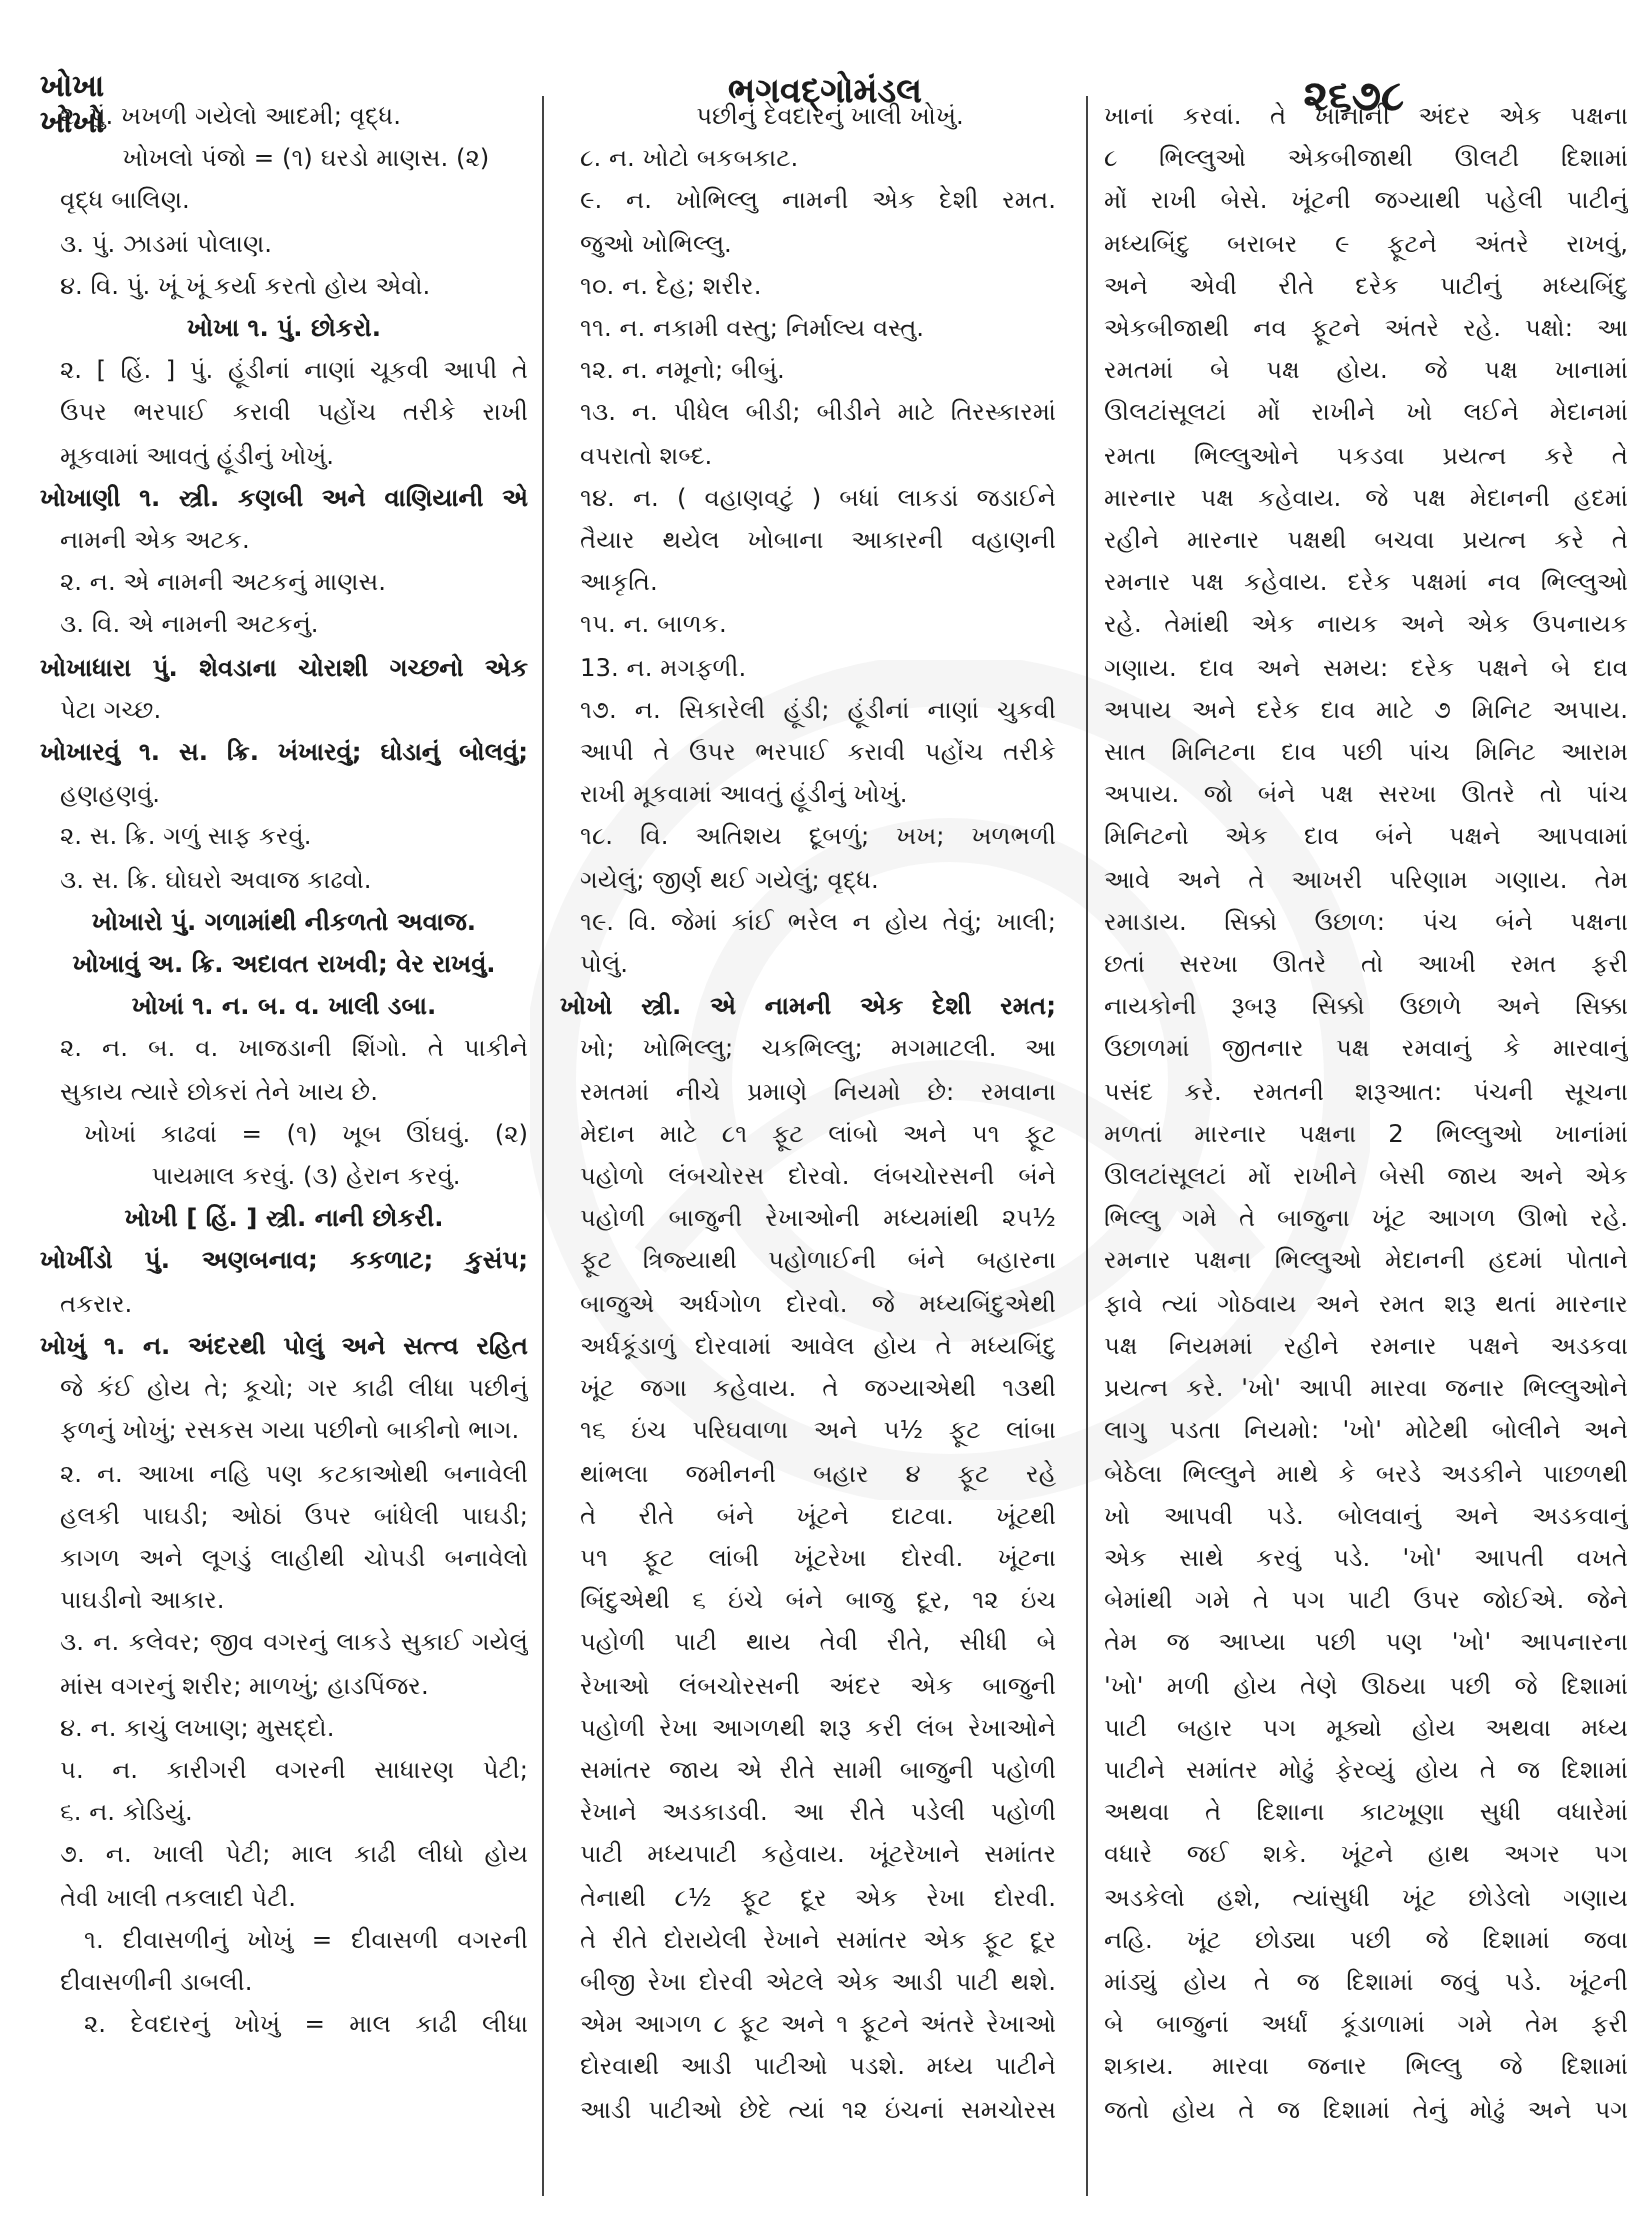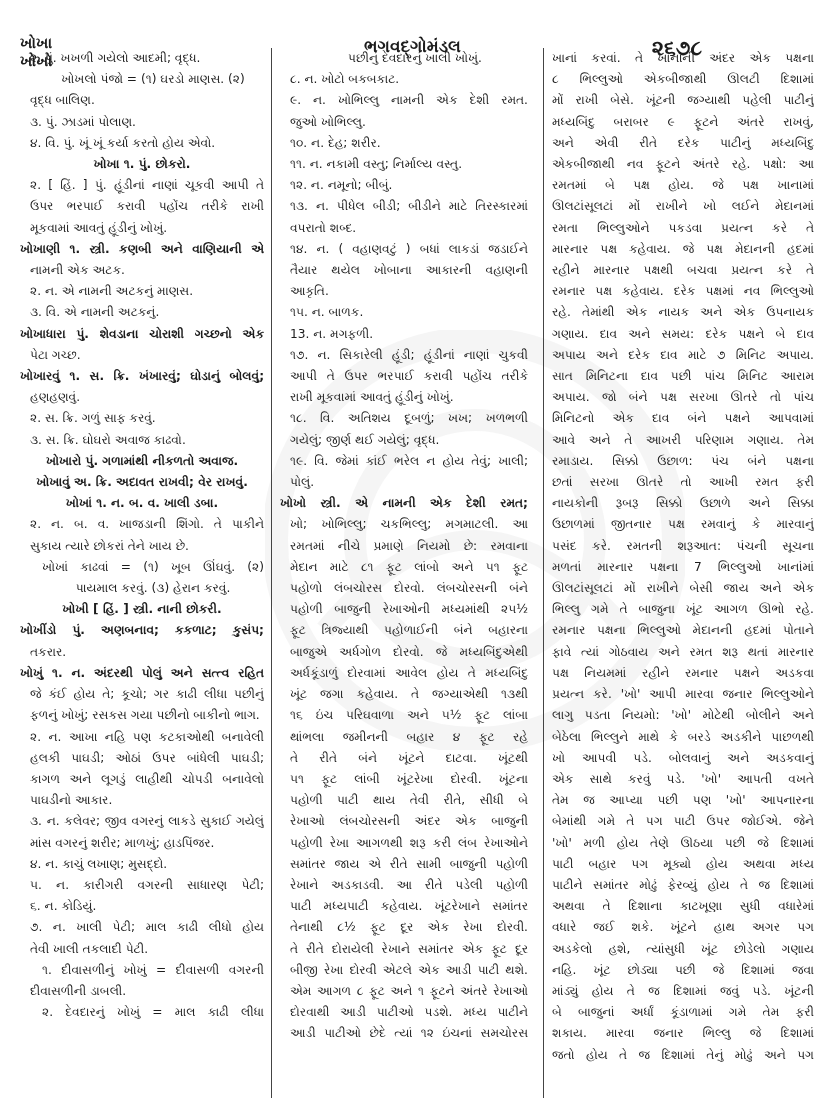--- a/index.html
+++ b/index.html
@@ -119,20 +119,21 @@
     <span class="line ind1 just">પહોળો લંબચોરસ દોરવો. લંબચોરસની બંને</span>
     <span class="line ind1 just">પહોળી બાજુની રેખાઓની મધ્યમાંથી ૨૫½</span>
     <span class="line ind1 just">ફૂટ ત્રિજ્યાથી પહોળાઈની બંને બહારના</span>
     <span class="line ind1 just">બાજુએ અર્ધગોળ દોરવો. જે મધ્યબિંદુએથી</span>
     <span class="line ind1 just">અર્ધકૂંડાળું દોરવામાં આવેલ હોય તે મધ્યબિંદુ</span>
     <span class="line ind1 just">ખૂંટ જગા કહેવાય. તે જગ્યાએથી ૧૩થી</span>
     <span class="line ind1 just">૧૬ ઇંચ પરિઘવાળા અને ૫½ ફૂટ લાંબા</span>
     <span class="line ind1 just">થાંભલા જમીનની બહાર ૪ ફૂટ રહે</span>
     <span class="line ind1 just">તે રીતે બંને ખૂંટને દાટવા. ખૂંટથી</span>
     <span class="line ind1 just">૫૧ ફૂટ લાંબી ખૂંટરેખા દોરવી. ખૂંટના</span>
+    <span class="line ind1 just">બિંદુએથી ૬ ઇંચે બંને બાજુ દૂર, ૧૨ ઇંચ</span>
     <span class="line ind1 just">પહોળી પાટી થાય તેવી રીતે, સીધી બે</span>
     <span class="line ind1 just">રેખાઓ લંબચોરસની અંદર એક બાજુની</span>
     <span class="line ind1 just">પહોળી રેખા આગળથી શરૂ કરી લંબ રેખાઓને</span>
     <span class="line ind1 just">સમાંતર જાય એ રીતે સામી બાજુની પહોળી</span>
     <span class="line ind1 just">રેખાને અડકાડવી. આ રીતે પડેલી પહોળી</span>
     <span class="line ind1 just">પાટી મધ્યપાટી કહેવાય. ખૂંટરેખાને સમાંતર</span>
     <span class="line ind1 just">તેનાથી ૮½ ફૂટ દૂર એક રેખા દોરવી.</span>
     <span class="line ind1 just">તે રીતે દોરાયેલી રેખાને સમાંતર એક ફૂટ દૂર</span>
     <span class="line ind1 just">બીજી રેખા દોરવી એટલે એક આડી પાટી થશે.</span>
     <span class="line ind1 just">એમ આગળ ૮ ફૂટ અને ૧ ફૂટને અંતરે રેખાઓ</span>
@@ -157,33 +158,33 @@
     <span class="line just">અપાય અને દરેક દાવ માટે ૭ મિનિટ અપાય.</span>
     <span class="line just">સાત મિનિટના દાવ પછી પાંચ મિનિટ આરામ</span>
     <span class="line just">અપાય. જો બંને પક્ષ સરખા ઊતરે તો પાંચ</span>
     <span class="line just">મિનિટનો એક દાવ બંને પક્ષને આપવામાં</span>
     <span class="line just">આવે અને તે આખરી પરિણામ ગણાય. તેમ</span>
     <span class="line just">રમાડાય. સિક્કો ઉછાળ: પંચ બંને પક્ષના</span>
     <span class="line just">છતાં સરખા ઊતરે તો આખી રમત ફરી</span>
     <span class="line just">નાયકોની રૂબરૂ સિક્કો ઉછાળે અને સિક્કા</span>
     <span class="line just">ઉછાળમાં જીતનાર પક્ષ રમવાનું કે મારવાનું</span>
     <span class="line just">પસંદ કરે. રમતની શરૂઆત: પંચની સૂચના</span>
-    <span class="line just">મળતાં મારનાર પક્ષના 7 ભિલ્લુઓ ખાનાંમાં</span>
+    <span class="line just">મળતાં મારનાર પક્ષના 2 ભિલ્લુઓ ખાનાંમાં</span>
     <span class="line just">ઊલટાંસૂલટાં મોં રાખીને બેસી જાય અને એક</span>
     <span class="line just">ભિલ્લુ ગમે તે બાજુના ખૂંટ આગળ ઊભો રહે.</span>
     <span class="line just">રમનાર પક્ષના ભિલ્લુઓ મેદાનની હદમાં પોતાને</span>
     <span class="line just">ફાવે ત્યાં ગોઠવાય અને રમત શરૂ થતાં મારનાર</span>
     <span class="line just">પક્ષ નિયમમાં રહીને રમનાર પક્ષને અડકવા</span>
     <span class="line just">પ્રયત્ન કરે. 'ખો' આપી મારવા જનાર ભિલ્લુઓને</span>
     <span class="line just">લાગુ પડતા નિયમો: 'ખો' મોટેથી બોલીને અને</span>
     <span class="line just">બેઠેલા ભિલ્લુને માથે કે બરડે અડકીને પાછળથી</span>
     <span class="line just">ખો આપવી પડે. બોલવાનું અને અડકવાનું</span>
     <span class="line just">એક સાથે કરવું પડે. 'ખો' આપતી વખતે</span>
+    <span class="line just">બેમાંથી ગમે તે પગ પાટી ઉપર જોઈએ. જેને</span>
     <span class="line just">તેમ જ આપ્યા પછી પણ 'ખો' આપનારના</span>
-    <span class="line just">બેમાંથી ગમે તે પગ પાટી ઉપર જોઈએ. જેને</span>
     <span class="line just">'ખો' મળી હોય તેણે ઊઠયા પછી જે દિશામાં</span>
     <span class="line just">પાટી બહાર પગ મૂક્યો હોય અથવા મધ્ય</span>
     <span class="line just">પાટીને સમાંતર મોઢું ફેરવ્યું હોય તે જ દિશામાં</span>
     <span class="line just">અથવા તે દિશાના કાટખૂણા સુધી વધારેમાં</span>
     <span class="line just">વધારે જઈ શકે. ખૂંટને હાથ અગર પગ</span>
     <span class="line just">અડકેલો હશે, ત્યાંસુધી ખૂંટ છોડેલો ગણાય</span>
     <span class="line just">નહિ. ખૂંટ છોડ્યા પછી જે દિશામાં જવા</span>
     <span class="line just">માંડ્યું હોય તે જ દિશામાં જવું પડે. ખૂંટની</span>
     <span class="line just">બે બાજુનાં અર્ધાં કૂંડાળામાં ગમે તેમ ફરી</span>
     <span class="line just">શકાય. મારવા જનાર ભિલ્લુ જે દિશામાં</span>

